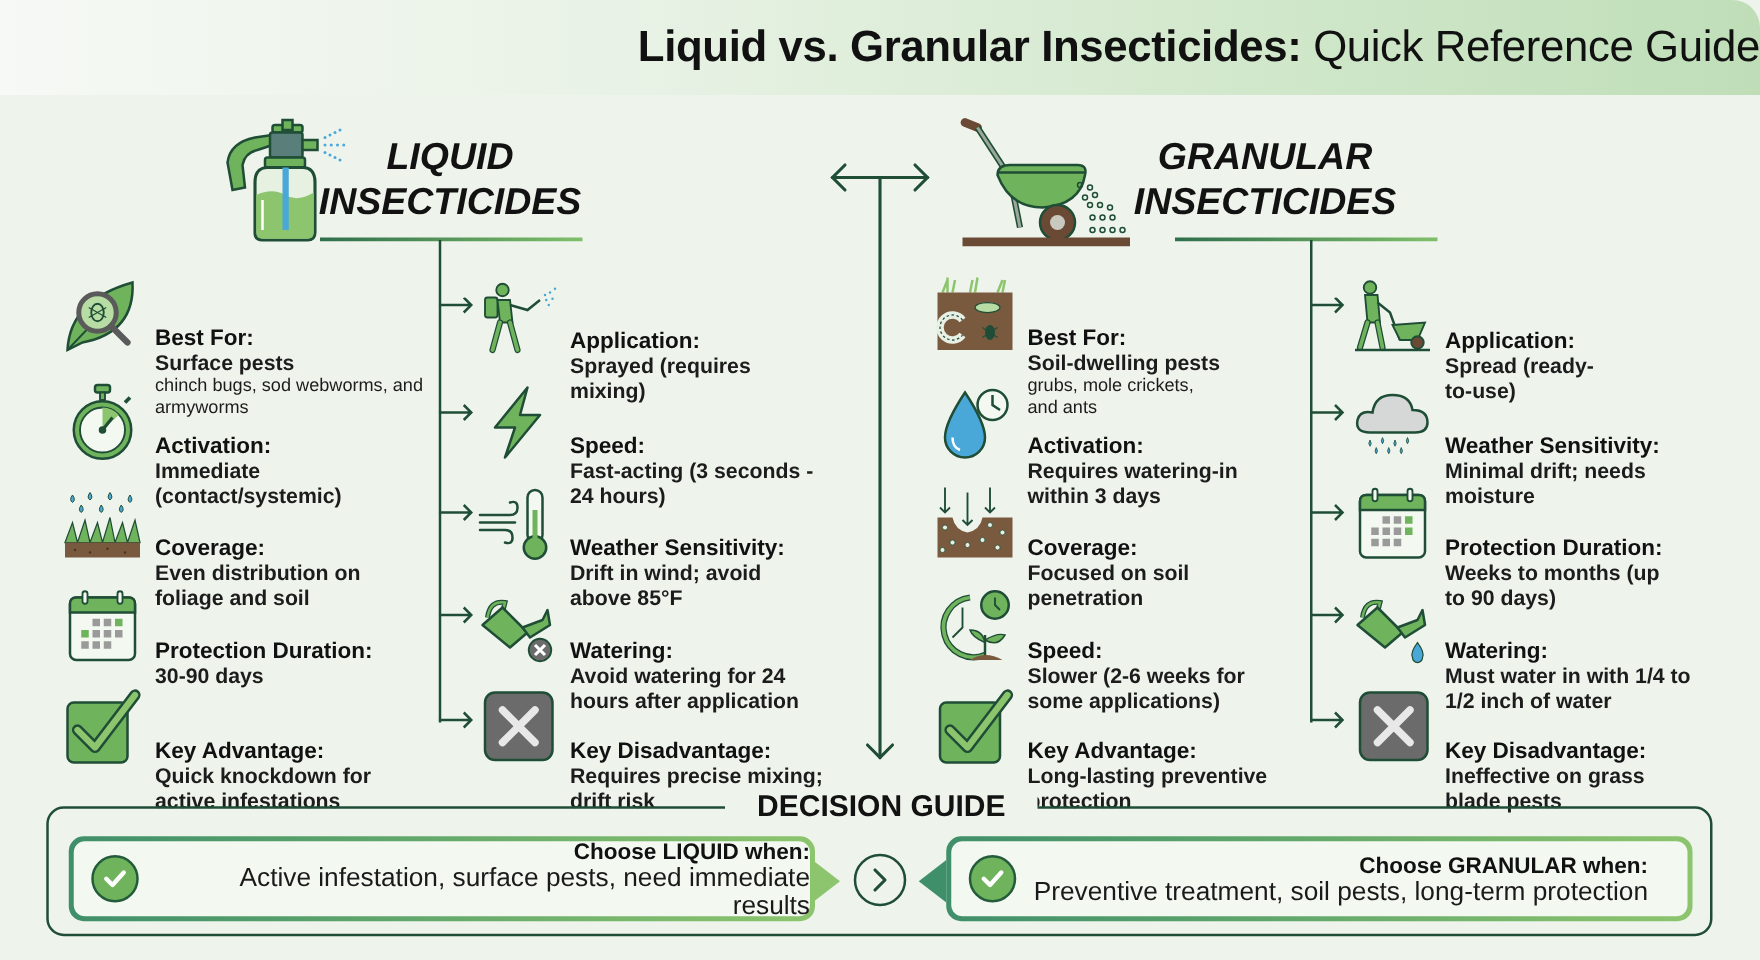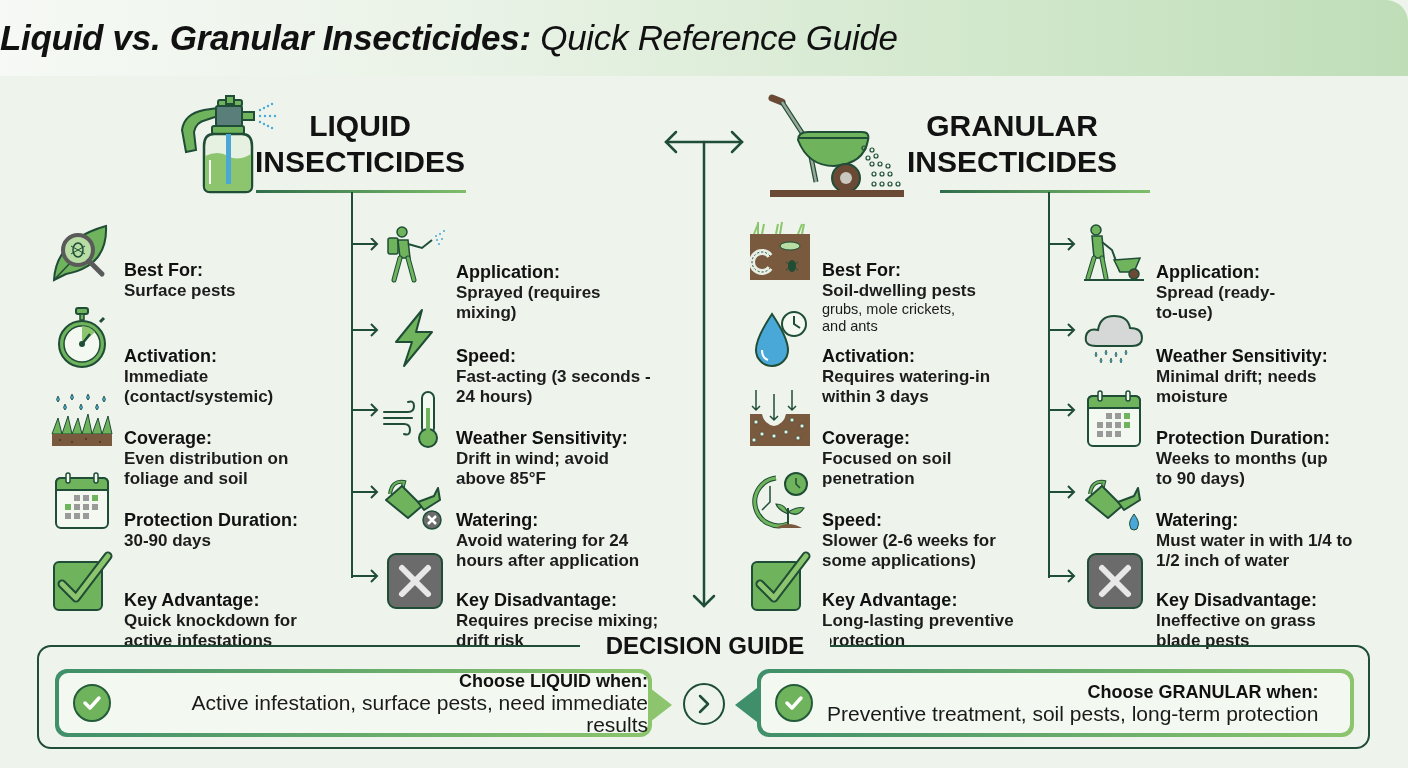--- a/index.html
+++ b/index.html
@@ -7,34 +7,34 @@
   body {
     background: #eef4ec;
     font-family: "DejaVu Sans", "Liberation Sans", sans-serif;
     color: #141414;
     position: relative;
   }
   .header {
     position: absolute; left: 0; top: 0; width: 1408px; height: 76px;
     background: linear-gradient(90deg, #f6f9f5 0%, #e9f2e6 35%, #d2e8cc 70%, #bfdeb8 100%);
     border-top-right-radius: 22px;
-    display: flex; align-items: center; justify-content: flex-start; font-style: italic;
+    display: flex; align-items: center; justify-content: flex-end;
   }
   .header h1 {
     font-family: "Liberation Sans", sans-serif;
     font-size: 35px; letter-spacing: -0.3px; font-weight: 400; color: #111;
   }
   .header h1 .bold { font-weight: 700; }
 
   .abs { position: absolute; }
 
   .section-title {
     position: absolute; text-align: center;
     font-family: "Liberation Sans", sans-serif;
-    font-weight: 700; font-size: 30px; line-height: 36px; color: #121212;
+    font-weight: 700; font-size: 30px; line-height: 36px; color: #121212; font-style: italic;
   }
   .title-rule {
     position: absolute; height: 3px;
     background: linear-gradient(90deg, #2f6e4b, #7fbf6a);
   }
   .vline { position: absolute; width: 2px; background: #1f4d36; }
 
   .item { position: absolute; display: flex; align-items: flex-start; }
   .item .icon { width: 64px; height: 64px; flex: none; margin-right: 10px; }
   .item .txt { padding-top: 0px; margin-top: 40px; }
@@ -161,20 +161,21 @@
     <path d="M4 60 Q6 20 56 6 Q58 46 16 54 Z" fill="#6fb35c" stroke="#1f4d36" stroke-width="2"></path>
     <line x1="4" y1="60" x2="40" y2="22" stroke="#1f4d36" stroke-width="1.5"></line>
     <circle cx="28" cy="30" r="15" fill="#b7dca4" stroke="#5a5a5a" stroke-width="4"></circle>
     <ellipse cx="28" cy="30" rx="5" ry="7" fill="none" stroke="#1f4d36" stroke-width="1.5"></ellipse>
     <path d="M21 26 L35 34 M21 34 L35 26" stroke="#1f4d36" stroke-width="1"></path>
     <line x1="39" y1="41" x2="52" y2="54" stroke="#5a5a5a" stroke-width="5" stroke-linecap="round"></line>
   </svg>
   <div class="txt">
     <div class="label">Best For:</div>
     <div class="desc">Surface pests</div>
+    <div class="sub" style="width:215px">chinch bugs, sod webworms, and armyworms</div>
   </div>
 </div>
 
 <div class="item" style="left:50px;top:306px;">
   <svg class="icon" viewBox="0 0 64 64">
     <rect x="26" y="2" width="12" height="6" rx="2" fill="#6fb35c" stroke="#1f4d36" stroke-width="2"></rect>
     <rect x="30" y="8" width="4" height="6" fill="#6fb35c" stroke="#1f4d36" stroke-width="1.5"></rect>
     <circle cx="32" cy="38" r="23" fill="#6fb35c" stroke="#1f4d36" stroke-width="2"></circle>
     <circle cx="32" cy="38" r="18" fill="#f3f8f1" stroke="#1f4d36" stroke-width="1.5"></circle>
     <path d="M32 38 L32 20 A18 18 0 0 1 45 26 Z" fill="#8cc56d"></path>

